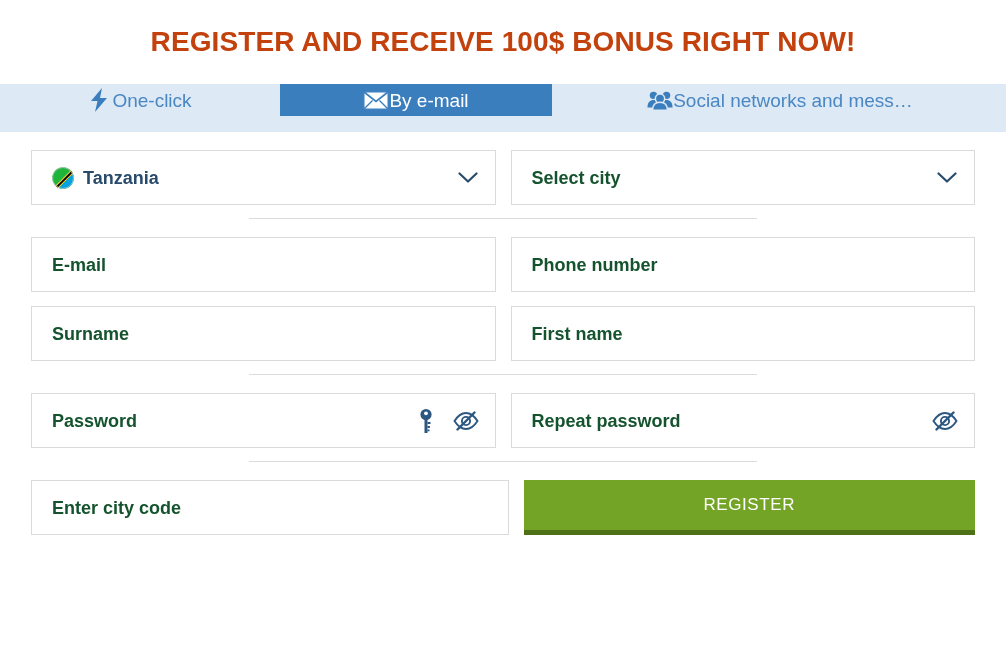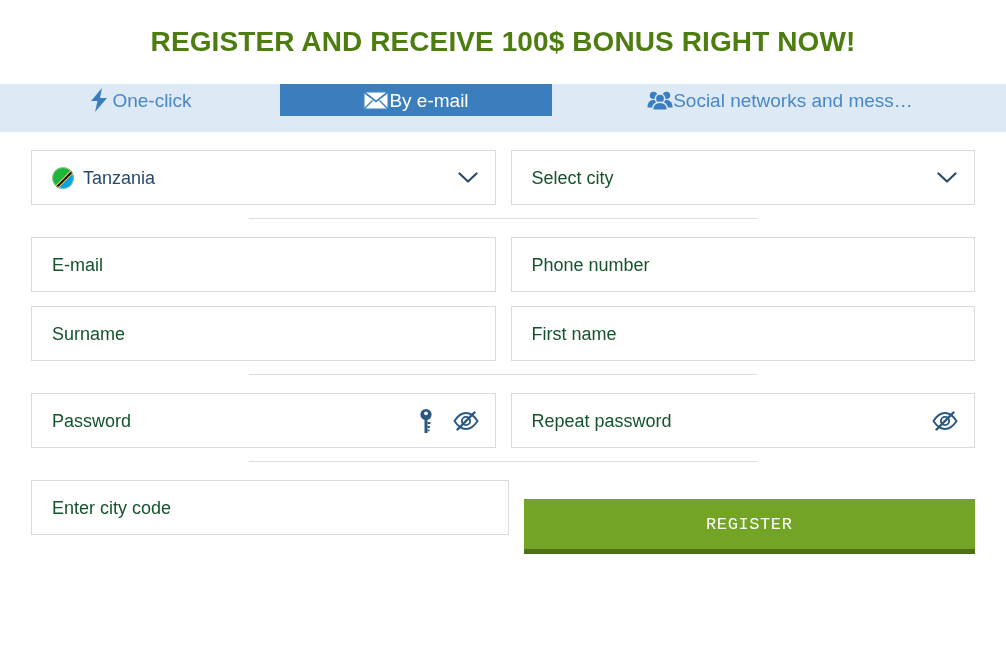--- a/index.html
+++ b/index.html
@@ -25,21 +25,21 @@
   .title-bar {
     height: 84px;
     display: flex;
     align-items: center;
     justify-content: center;
     background: #ffffff;
   }
   .title {
     font-size: 28px;
     font-weight: bold;
-    color: #4d7c0f;
+    color: #c2410c;
     letter-spacing: 0.1px;
     text-align: center;
     white-space: nowrap;
   }
 
   
   .tabs {
     display: flex;
     height: 48px;
     background: #dde9f4;
@@ -91,20 +91,21 @@
   .field {
     position: relative;
     background: #ffffff;
     border: 1px solid #dadada;
     box-sizing: border-box;
     height: 55px;
     display: flex;
     align-items: center;
     padding: 0 16px 0 20px;
     flex: 1;
+    font-weight: bold;
   }
   .field.full { width: 100%; }
 
   .field-text {
     font-size: 18px;
     color: #284b6b;
     line-height: 1;
     white-space: nowrap;
     flex: 1;
     display: flex;
@@ -162,27 +163,26 @@
   
   .register-btn {
     flex: 1;
     height: 55px;
     background: #74a426;
     border: none;
     border-bottom: 5px solid #4e7118;
     box-sizing: border-box;
     color: #ffffff;
     font-size: 17px;
-    font-family: Liberation Mono, monospace;
+    font-family: Liberation Sans, sans-serif;
     letter-spacing: 0.6px;
     cursor: pointer;
     display: flex;
     align-items: center;
     justify-content: center;
-    margin-top: 19px;
   }
 </style>
 </head>
 <body>
 
 <div class="page">
 
   <div class="title-bar">
     <div class="title">REGISTER AND RECEIVE 100$ BONUS RIGHT NOW!</div>
   </div>

